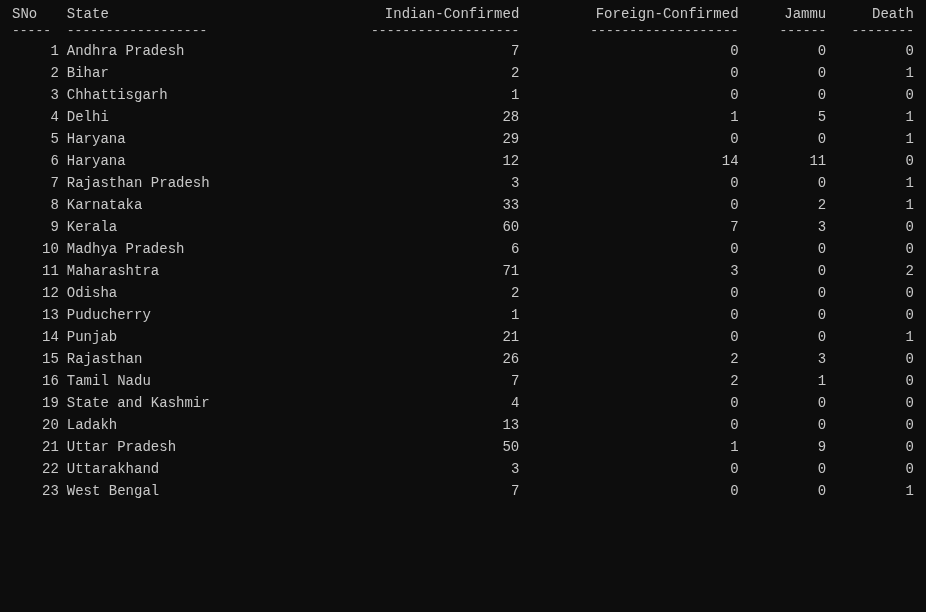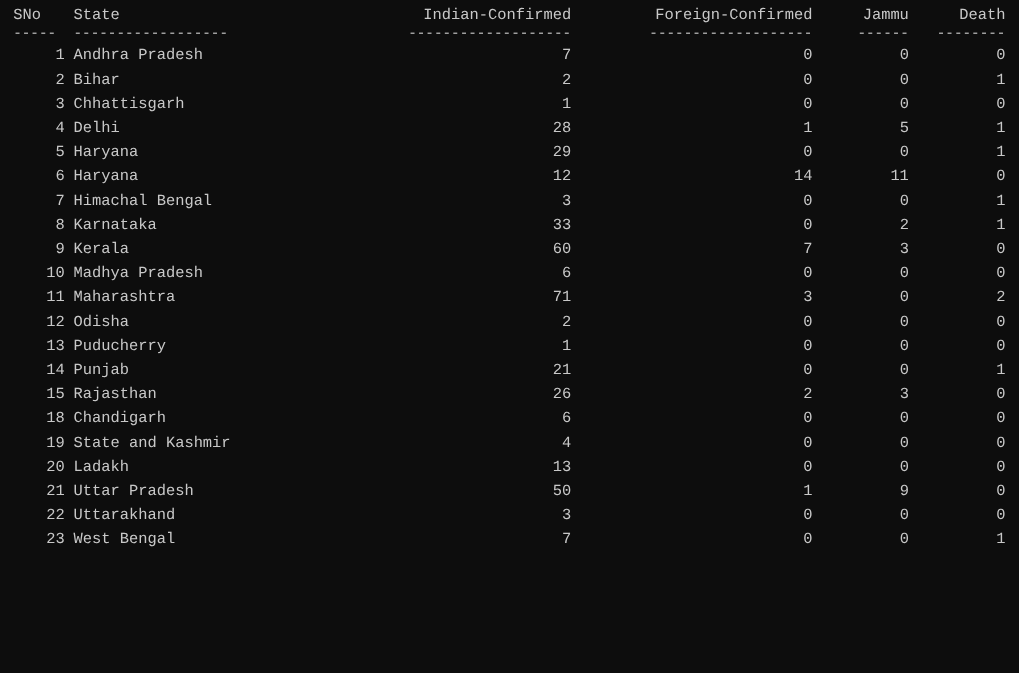--- a/index.html
+++ b/index.html
@@ -128,21 +128,21 @@
       <tr>
         <td class="col-sno num-col">6</td>
         <td class="col-state">Haryana</td>
         <td class="col-indian num-col">12</td>
         <td class="col-foreign num-col">14</td>
         <td class="col-cured num-col">11</td>
         <td class="col-death num-col">0</td>
       </tr>
       <tr>
         <td class="col-sno num-col">7</td>
-        <td class="col-state">Himachal Bengal</td>
+        <td class="col-state">Rajasthan Pradesh</td>
         <td class="col-indian num-col">3</td>
         <td class="col-foreign num-col">0</td>
         <td class="col-cured num-col">0</td>
         <td class="col-death num-col">1</td>
       </tr>
       <tr>
         <td class="col-sno num-col">8</td>
         <td class="col-state">Karnataka</td>
         <td class="col-indian num-col">33</td>
         <td class="col-foreign num-col">0</td>
@@ -199,25 +199,25 @@
       </tr>
       <tr>
         <td class="col-sno num-col">15</td>
         <td class="col-state">Rajasthan</td>
         <td class="col-indian num-col">26</td>
         <td class="col-foreign num-col">2</td>
         <td class="col-cured num-col">3</td>
         <td class="col-death num-col">0</td>
       </tr>
       <tr>
-        <td class="col-sno num-col">18</td>
-        <td class="col-state">Chandigarh</td>
-        <td class="col-indian num-col">6</td>
-        <td class="col-foreign num-col">0</td>
-        <td class="col-cured num-col">0</td>
+        <td class="col-sno num-col">16</td>
+        <td class="col-state">Tamil Nadu</td>
+        <td class="col-indian num-col">7</td>
+        <td class="col-foreign num-col">2</td>
+        <td class="col-cured num-col">1</td>
         <td class="col-death num-col">0</td>
       </tr>
       <tr>
         <td class="col-sno num-col">19</td>
         <td class="col-state">State and Kashmir</td>
         <td class="col-indian num-col">4</td>
         <td class="col-foreign num-col">0</td>
         <td class="col-cured num-col">0</td>
         <td class="col-death num-col">0</td>
       </tr>

